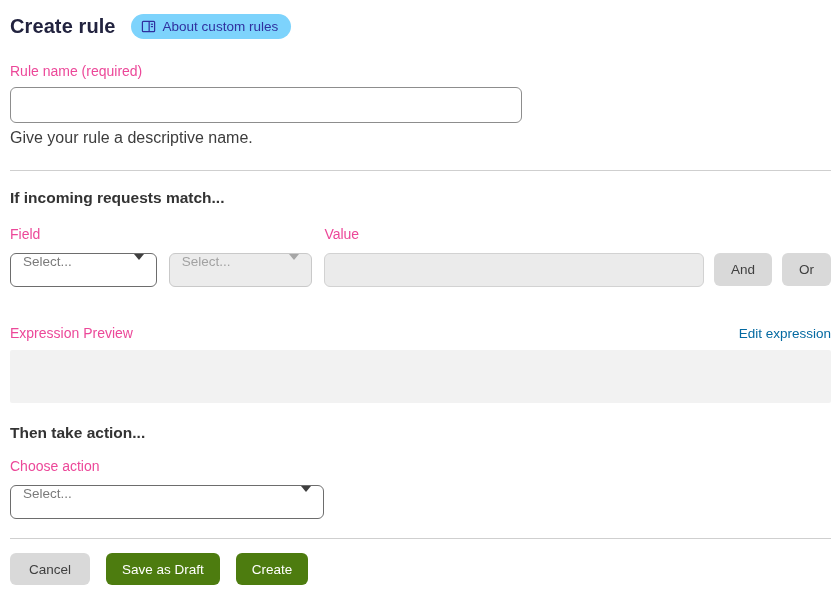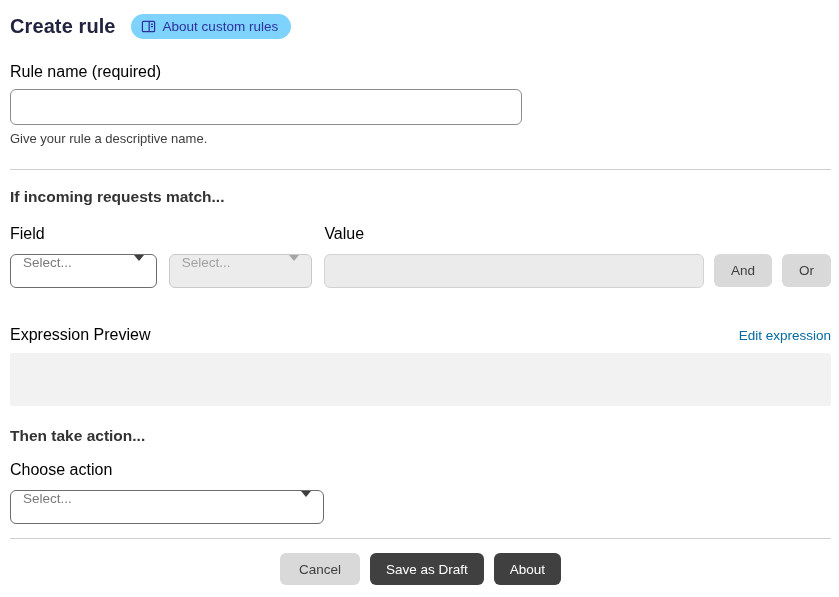--- a/index.html
+++ b/index.html
@@ -18,30 +18,30 @@
   .page-title { font-size:20px; font-weight:700; color:#22233f; letter-spacing:0.1px; }
   .about-badge {
     display:inline-flex; align-items:center; gap:7px;
     background:#7dd3fc; color:#30309f;
     border:none; border-radius:14px;
     padding:5px 13px 5px 10px; font-size:13.5px; cursor:pointer;
     font-family:inherit;
   }
 
   
-  .field-label { font-size:16px; color:#000000; }
+  .field-label { font-size:14px; color:#ec4899; }
   .rule-name-block { margin-top:24px; }
   .rule-name-input {
     display:block; margin-top:8px;
     width:512px; height:36px;
     border:1px solid #8d8d8d; border-radius:6px;
     font-family:inherit; font-size:13.5px; padding:0 10px; color:#313131;
     outline:none; background:#fff;
   }
-  .helper-text { margin-top:6px; font-size:13px; color:#3d3d3d; }
+  .helper-text { margin-top:6px; font-size:16px; color:#3d3d3d; }
 
   .divider { border:none; border-top:1px solid #cfcfcf; margin-top:23px; }
 
   .section-heading { margin-top:18px; font-size:15.5px; font-weight:700; color:#333; }
 
   
   .condition-row { display:flex; margin-top:19px; align-items:flex-end; }
   .cond-col .field-label { margin-bottom:11px; display:block; }
   .select-box {
     height:34px; border-radius:6px; display:flex; align-items:flex-start;
@@ -81,24 +81,24 @@
     font-size:13px; color:#555; padding:8px 10px;
   }
 
   
   .choose-label { margin-top:16px; display:block; }
   .action-select { width:314px; margin-top:11px; }
 
   
   .footer { position:absolute; left:10px; right:8px; top:538px; }
   .footer-divider { border:none; border-top:1px solid #cfcfcf; }
-  .footer-buttons { margin-top:14px; display:flex; justify-content:center; gap:10px; }
+  .footer-buttons { margin-top:14px; display:flex; justify-content:flex-start; gap:16px; }
   .btn { height:32px; border:none; border-radius:6px; font-size:13.5px; font-family:inherit; cursor:pointer; }
   .btn-secondary { background:#d9d9d9; color:#3f3f3f; padding:0 19px; }
-  .btn-primary { background:#404040; color:#ffffff; padding:0 16px; }
+  .btn-primary { background:#4d7c0f; color:#ffffff; padding:0 16px; }
 </style>
 </head>
 <body>
 
 <div class="page">
 
   <div class="header-row">
     <h1 class="page-title">Create rule</h1>
     <button class="about-badge">
       <span style="display:inline-flex;">
@@ -159,17 +159,17 @@
   <div class="select-box select-enabled action-select">
     <span>Select...</span>
     <span class="caret"></span>
   </div>
 
   <div class="footer">
     <hr class="footer-divider">
     <div class="footer-buttons">
       <button class="btn btn-secondary">Cancel</button>
       <button class="btn btn-primary">Save as Draft</button>
-      <button class="btn btn-primary">About</button>
+      <button class="btn btn-primary">Create</button>
     </div>
   </div>
 
 </div>
 
 </body></html>

